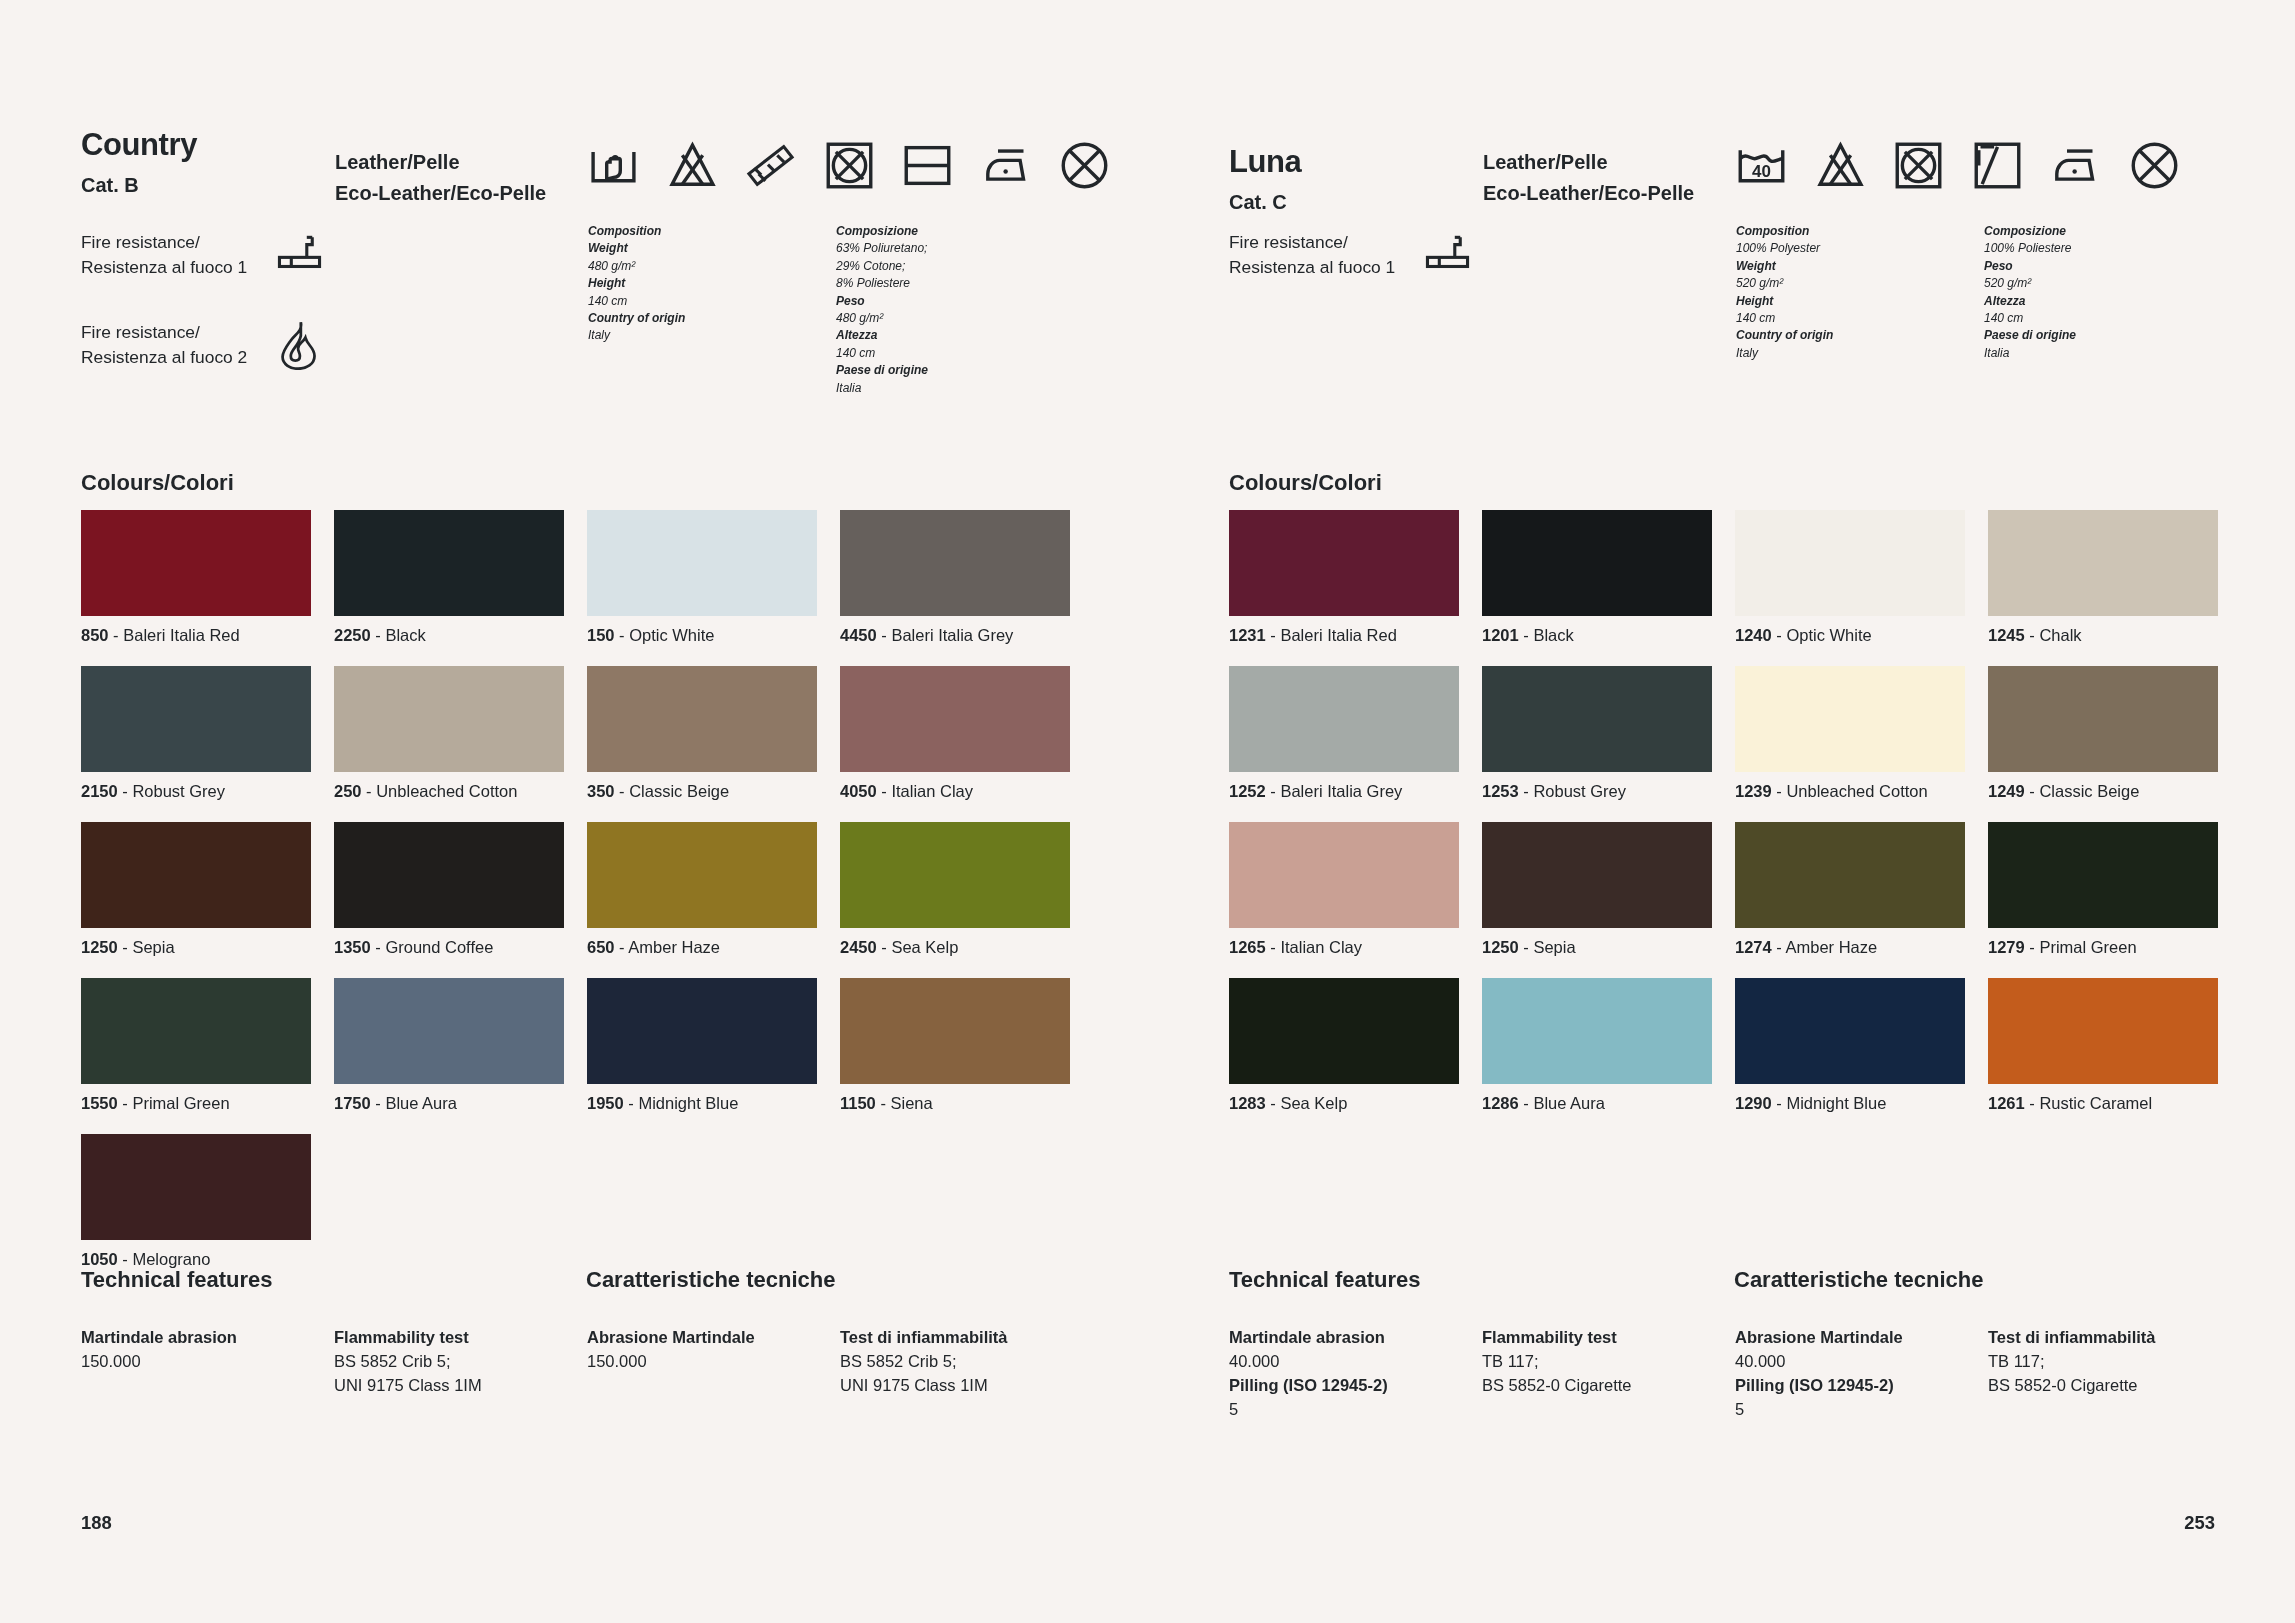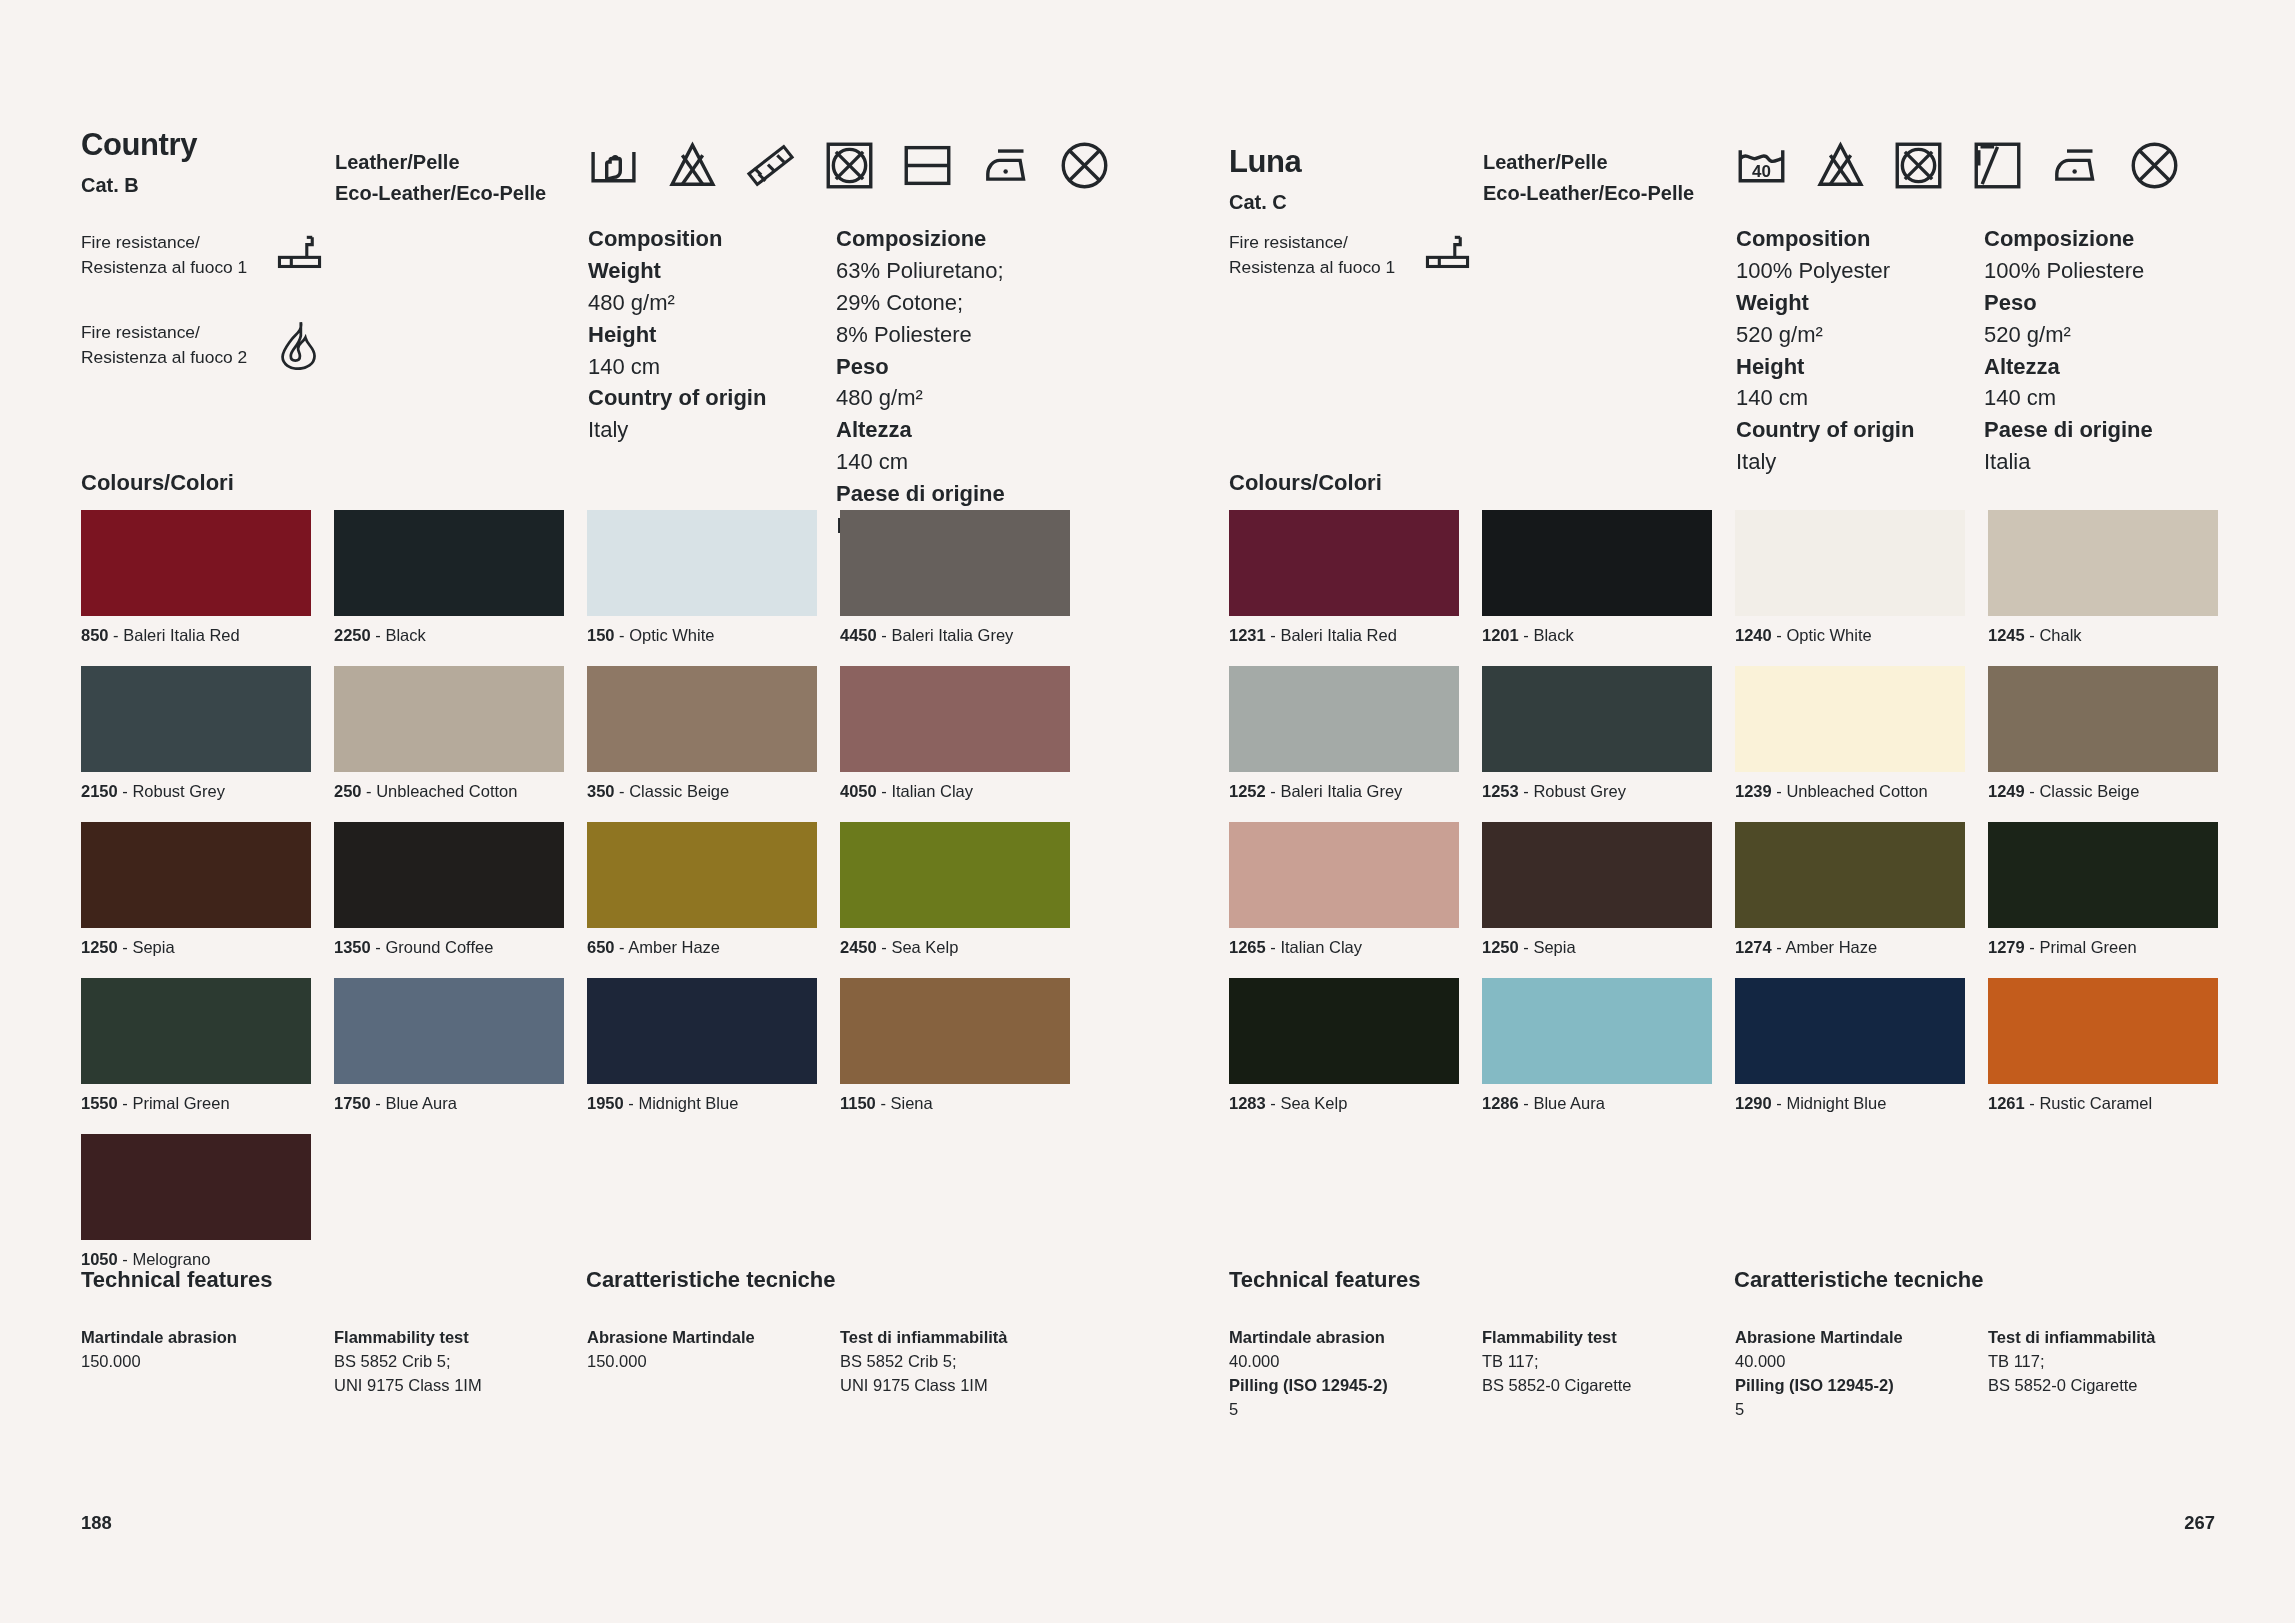--- a/index.html
+++ b/index.html
@@ -25,21 +25,21 @@
   .fire-row{display:flex;align-items:flex-start;height:57px;margin-bottom:33px;}
   .fire-label{font-size:17.4px;line-height:1.42;width:184px;}
   .fire-icon{width:68px;display:flex;align-items:center;justify-content:center;}
 
   
   .care-row{display:flex;align-items:center;gap:27.5px;}
   .care-icon{width:51px;height:51px;display:block;}
 
   
   .specs{display:flex;gap:0;}
-  .spec-col{width:248px;font-size:22px;line-height:1.45;}
+  .spec-col{width:248px;font-size:12px;line-height:1.45;font-style:italic;}
   .spec-col b{font-weight:700;display:block;}
   .spec-col span{display:block;}
 
   
   .colours-title{font-size:22px;font-weight:700;}
   .swatch-grid{display:grid;grid-template-columns:repeat(4,230px);column-gap:23px;row-gap:0;}
   .swatch-cell{width:230px;height:156px;position:relative;}
   .swatch{width:230px;height:106px;display:block;}
   .swatch-label{font-size:16.5px;line-height:1.2;padding-top:10px;white-space:nowrap;}
   .swatch-label .code{font-weight:700;}
@@ -478,17 +478,17 @@
             <span>5</span>
           </div>
           <div class="tech-col">
             <b>Test di infiammabilità</b>
             <span style="white-space: pre-line;">TB 117;
 BS 5852-0 Cigarette</span>
           </div>
         </div>
     </div>
 
-    <div class="folio r">267</div>
+    <div class="folio r">253</div>
   </div>
 
 </div>
 
 
 </body></html>

